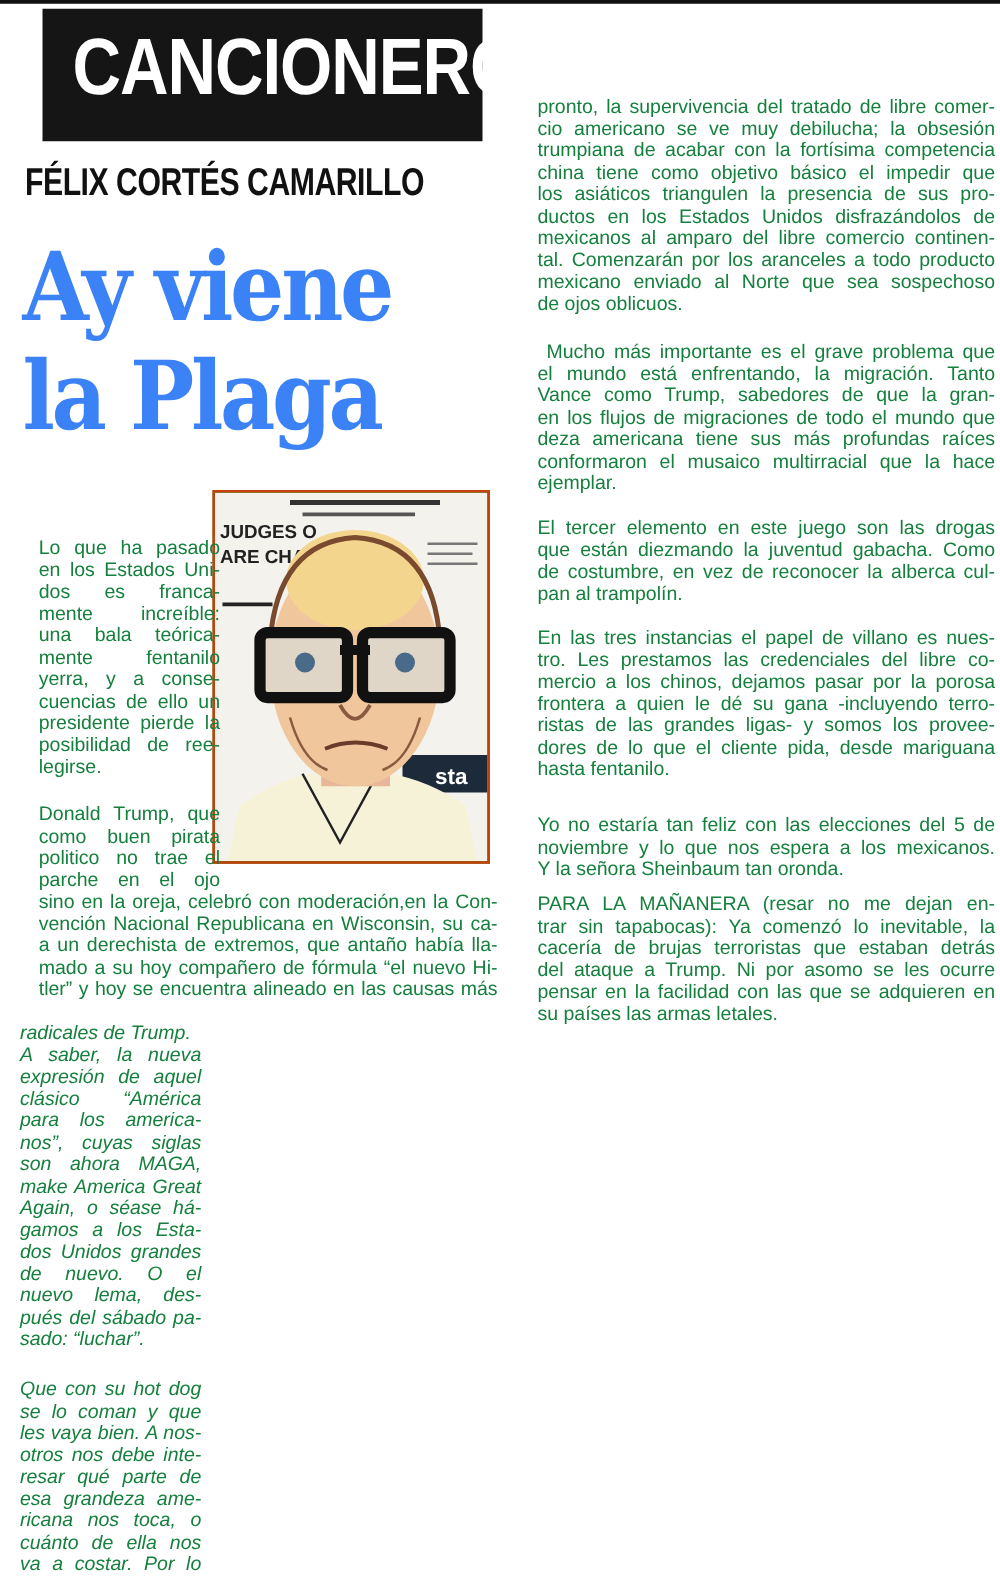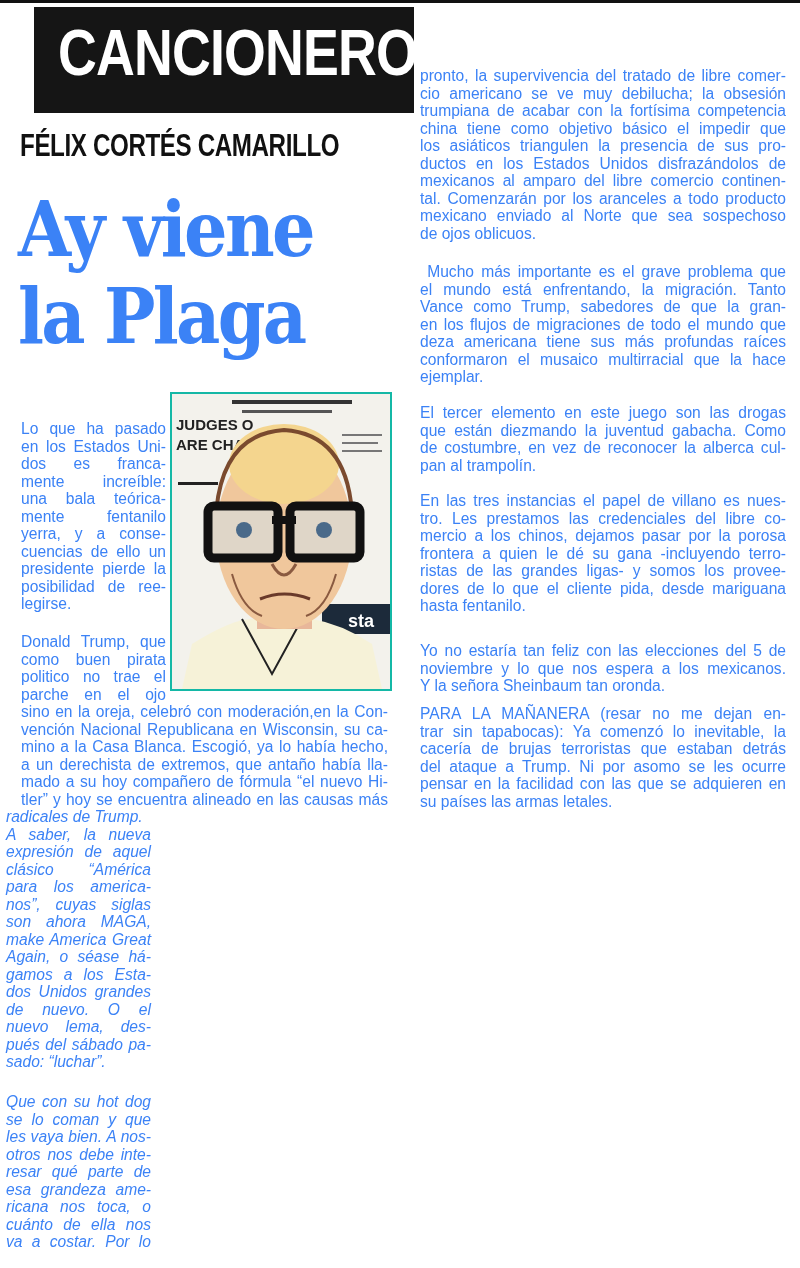--- a/index.html
+++ b/index.html
@@ -5,21 +5,20 @@
     html, body { margin: 0; padding: 0; }
     body {
       width: 800px; height: 1268px; position: relative; overflow: hidden;
       background: #ffffff; color: #111111;
       font-family: "Liberation Sans", sans-serif;
     }
     .top-rule { position: absolute; left: 0; top: 0; width: 800px; height: 3px; background: #111; }
     .banner {
       position: absolute; left: 34px; top: 7px; width: 352px; height: 106px;
       background: #151515;
-      padding-left: 28px;
     }
     .banner-text {
       position: absolute; left: 24px; top: 6px; width: 320px;
       font-family: "Liberation Sans", sans-serif; font-weight: bold;
       font-size: 64px; line-height: 80px; color: #fff; letter-spacing: -1px;
       transform: scaleX(0.84); transform-origin: left top; white-space: nowrap;
     }
     .byline {
       position: absolute; left: 20px; top: 128px;
       font-family: "Liberation Sans", sans-serif; font-weight: bold;
@@ -27,25 +26,25 @@
       transform: scaleX(0.78); transform-origin: left top; letter-spacing: -0.5px;
     }
     .headline {
       position: absolute; left: 18px; top: 186px; width: 380px;
       font-family: "DejaVu Serif", serif; font-weight: bold;
       font-size: 76px; line-height: 87px; color: #3b82f6; letter-spacing: -3px;
     }
     .headline .line { display: block; white-space: nowrap; transform: scaleX(0.9); transform-origin: left top; }
     .photo {
       position: absolute; left: 170px; top: 392px; width: 218px; height: 295px;
-      border: 2px solid #14b8a6; background: #4d7c0f; overflow: hidden;
+      border: 2px solid #c2410c; background: #4d7c0f; overflow: hidden;
     }
     .body-text {
       font-family: "Liberation Sans", sans-serif; font-size: 15.6px;
-      line-height: 17.5px; color: #3b82f6; text-align: justify; margin: 2px;
+      line-height: 17.5px; color: #15803d; text-align: justify; margin: 12px;
       hyphens: manual;
     }
     .col-left-narrow { position: absolute; left: 19px; width: 145px; }
     .col-left-wide { position: absolute; left: 19px; width: 367px; }
     .col-left-narrow2 { position: absolute; left: 4px; width: 145px; font-style: italic; }
     .col-right { position: absolute; left: 418px; width: 366px; }
     .line { display: block; }
     .jl { display: block; text-align: justify; text-align-last: justify; }
     .ll { display: block; text-align: left; }
   </style>
@@ -118,21 +117,20 @@
 <div class="body-text col-left-narrow" style="top:631px;">
   <span class="jl">Donald Trump, que</span>
   <span class="jl">como buen pirata</span>
   <span class="jl">politico no trae el</span>
   <span class="jl">parche en el ojo</span>
 </div>
 
 <div class="body-text col-left-wide" style="top:701px;">
   <span class="jl">sino en la oreja, celebró con moderación,en la Con-</span>
   <span class="jl">vención Nacional Republicana en Wisconsin, su ca-</span>
-  <span class="jl">mino a la Casa Blanca. Escogió, ya lo había hecho,</span>
   <span class="jl">a un derechista de extremos, que antaño había lla-</span>
   <span class="jl">mado a su hoy compañero de fórmula “el nuevo Hi-</span>
   <span class="jl">tler” y hoy se encuentra alineado en las causas más</span>
 </div>
 
 <div class="body-text col-left-narrow2" style="top:806px;">
   <span class="ll">radicales de Trump.</span>
   <span class="jl">A saber, la nueva</span>
   <span class="jl">expresión de aquel</span>
   <span class="jl">clásico “América</span>

